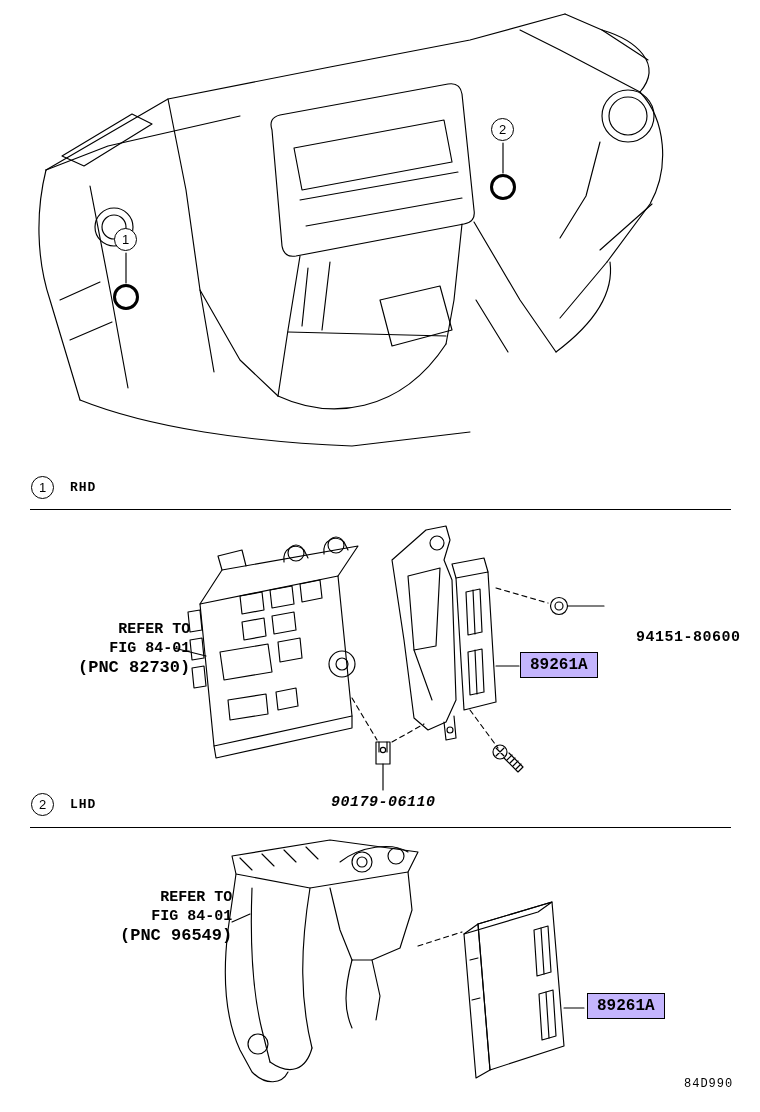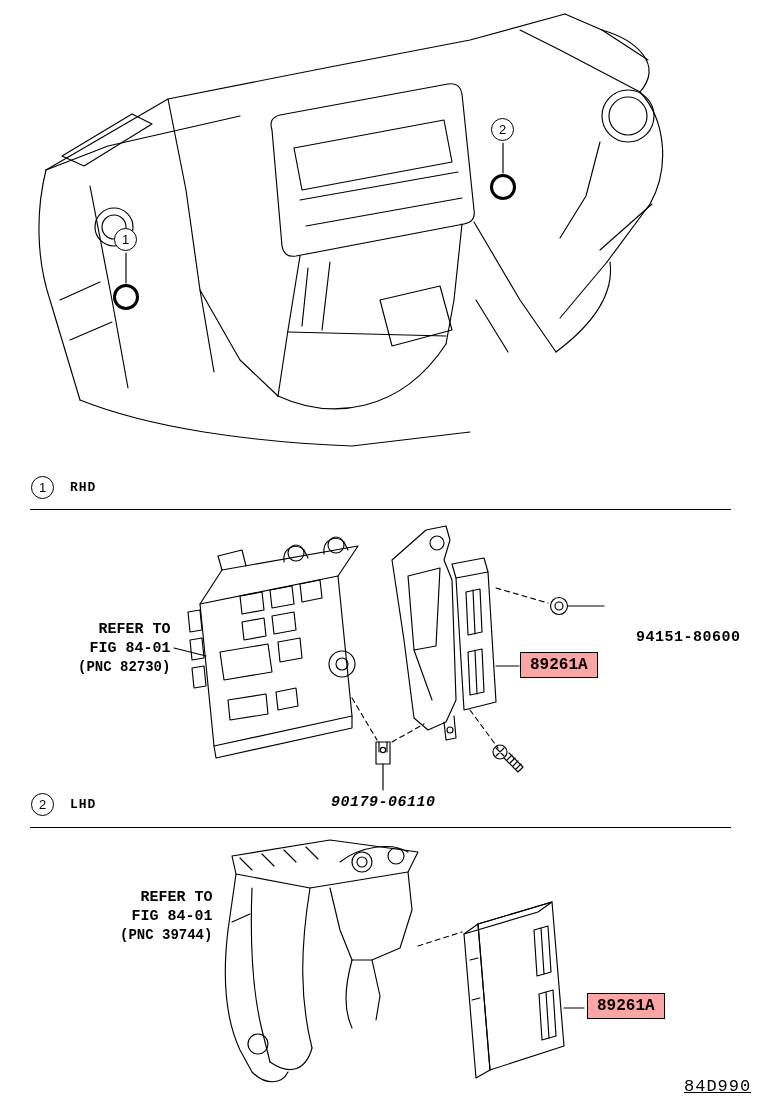--- a/index.html
+++ b/index.html
@@ -8,25 +8,25 @@
   .art{position:absolute;left:0;top:0;}
   .callout-circle{position:absolute;width:23px;height:23px;box-sizing:border-box;
         border:1.4px solid #000;border-radius:50%;background:#fff;
         display:flex;align-items:center;justify-content:center;
         font-family:"Liberation Sans","DejaVu Sans",sans-serif;font-size:13px;line-height:1;}
   .loc-circle{position:absolute;width:26px;height:26px;box-sizing:border-box;
         border:3px solid #000;border-radius:50%;background:transparent;}
   .section-label{position:absolute;font-size:13px;font-weight:bold;letter-spacing:1px;}
   .hrule{position:absolute;height:0;border-top:1.5px solid #000;}
   .note{position:absolute;font-weight:bold;font-size:15px;line-height:19px;white-space:nowrap;text-align:right;}
-  .note .pnc{font-size:14px;}
+  .note .pnc{font-size:17px;}
   .part-label{position:absolute;font-weight:bold;font-size:15px;white-space:nowrap;letter-spacing:0.5px;}
   .boxed-label{position:absolute;border:1.8px solid #000;padding:3px 9px;
-        font-weight:bold;font-size:16px;white-space:nowrap;background:#fca5a5;}
-  .diagram-code{position:absolute;font-size:17px;letter-spacing:1px;text-decoration:underline;}
+        font-weight:bold;font-size:16px;white-space:nowrap;background:#c4b5fd;}
+  .diagram-code{position:absolute;font-size:12px;letter-spacing:1px;}
 </style>
 </head>
 <body>
 
 <div class="page">
 
   <svg class="art" width="760" height="1112" viewBox="0 0 760 1112" fill="none" stroke="#000" stroke-width="1.15" stroke-linecap="round" stroke-linejoin="round">
 
     <g>
       <path d="M46,170 L168,99 L330,67 L470,40 L565,14"></path>
@@ -205,20 +205,20 @@
 
   <div class="part-label" style="left:331px;top:794px;font-style:italic;">90179-06110</div>
 
   <div class="callout-circle" style="left:31px;top:793px;">2</div>
   <div class="section-label" style="left:70px;top:797px;text-align:right;">LHD</div>
   <div class="hrule" style="left:30px;top:827px;width:701px;"></div>
 
   <div class="note" style="left:120px;top:888px;">
     <div>REFER TO</div>
     <div>FIG 84-01</div>
-    <div class="pnc">(PNC 39744)</div>
+    <div class="pnc">(PNC 96549)</div>
   </div>
 
   <div class="boxed-label" style="left:587px;top:993px;">89261A</div>
 
   <div class="diagram-code" style="left:684px;top:1077px;">84D990</div>
 
 </div>
 
 </body></html>

